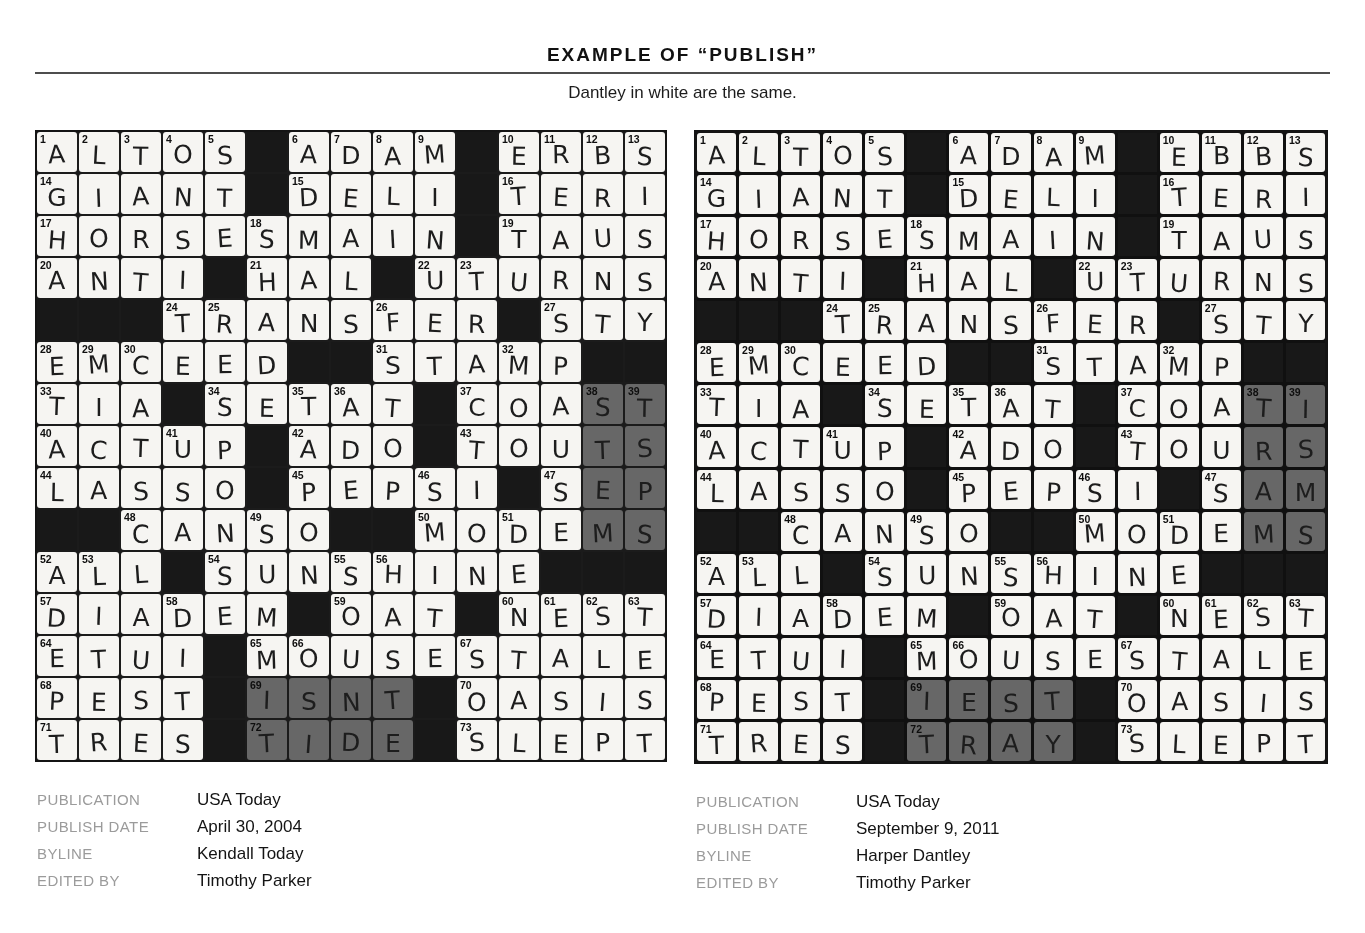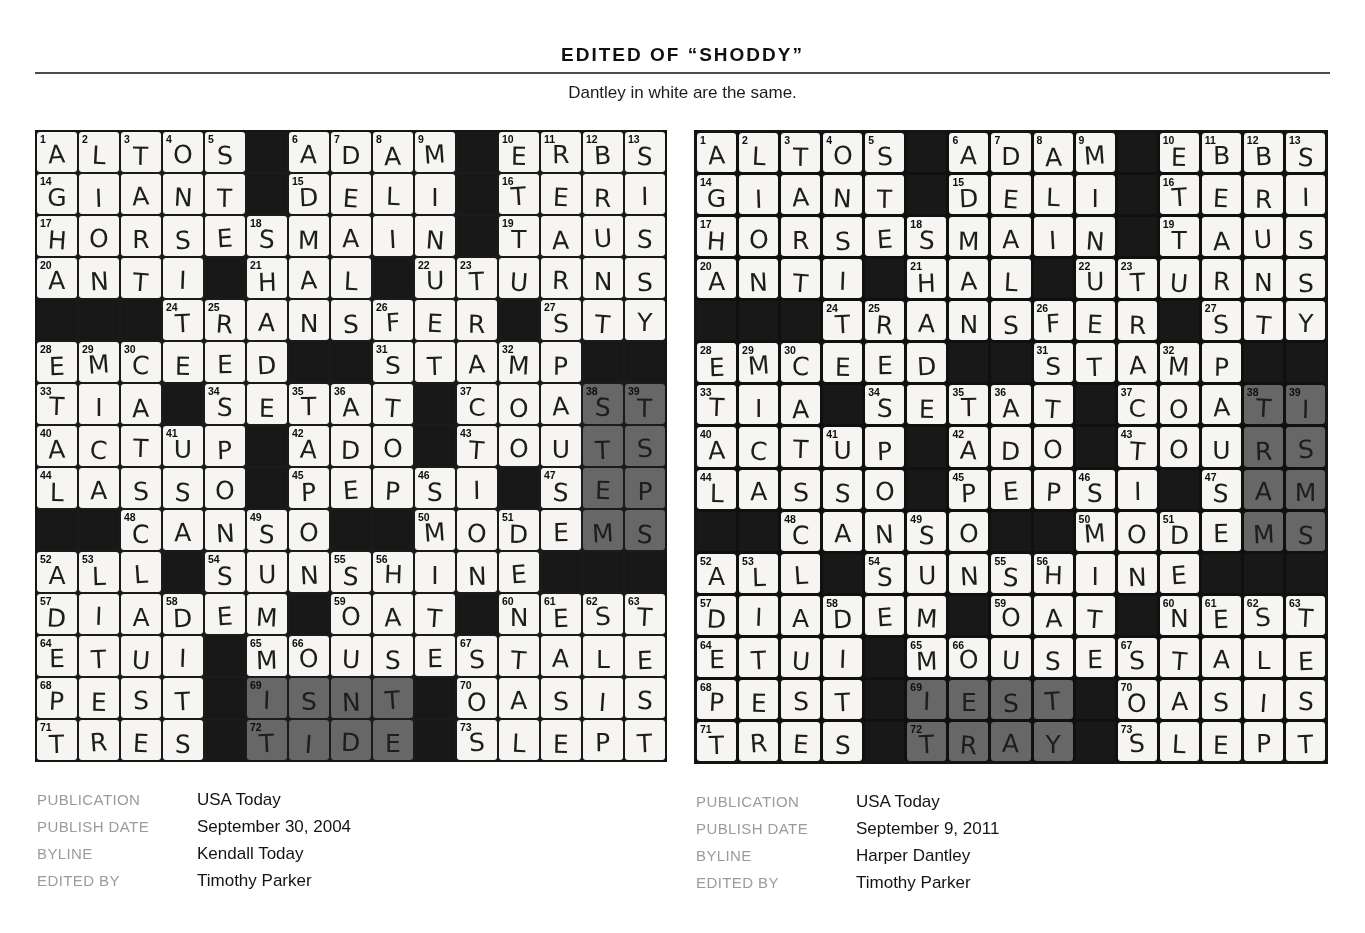--- a/index.html
+++ b/index.html
@@ -26,21 +26,21 @@
        font-family:"Liberation Sans",sans-serif;}
   .meta{margin-top:28px;padding-left:2px;}
   .meta-row{display:flex;align-items:baseline;height:27px;}
   .meta-label{width:160px;flex:0 0 160px;font-size:15px;color:#9b9b9b;letter-spacing:0.4px;}
   .meta-value{font-size:17px;color:#141414;}
 </style>
 </head>
 <body>
 
 <div class="canvas">
-  <div class="title">EDITED OF “SHODDY”</div>
+  <div class="title">EXAMPLE OF “PUBLISH”</div>
   <div class="divider"></div>
   <div class="subtitle">Dantley in white are the same.</div>
 
   <div class="puzzle puzzle-left">
     <div class="grid" id="grid-0">
         <div class="cell">
           <span class="num">1</span>
           <span class="letter" style="transform: rotate(-4deg) translateY(-1px);">A</span>
         </div>
         <div class="cell">
@@ -716,21 +716,21 @@
           <span class="letter" style="transform: rotate(-3deg) translateY(0px);">T</span>
         </div>
       </div>
     <div class="meta">
       <div class="meta-row">
         <span class="meta-label">PUBLICATION</span>
         <span class="meta-value">USA Today</span>
       </div>
       <div class="meta-row">
         <span class="meta-label">PUBLISH DATE</span>
-        <span class="meta-value">September 30, 2004</span>
+        <span class="meta-value">April 30, 2004</span>
       </div>
       <div class="meta-row">
         <span class="meta-label">BYLINE</span>
         <span class="meta-value">Kendall Today</span>
       </div>
       <div class="meta-row">
         <span class="meta-label">EDITED BY</span>
         <span class="meta-value">Timothy Parker</span>
       </div>
     </div>

